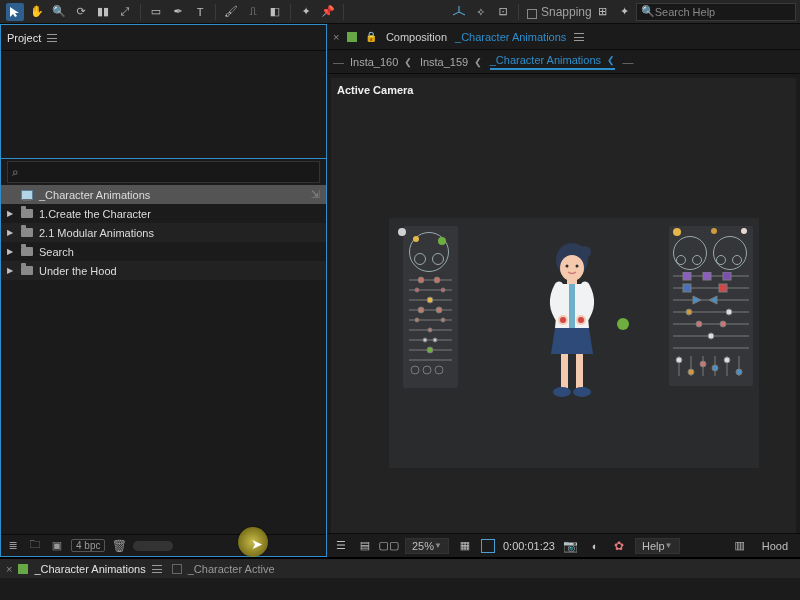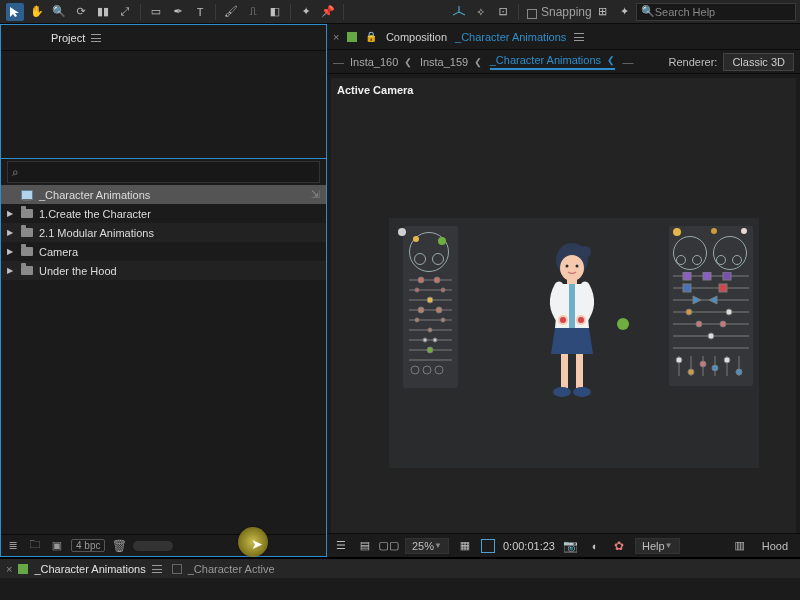--- a/index.html
+++ b/index.html
@@ -15,21 +15,21 @@
   .searchbox input { background:transparent; border:none; color:#bfbfbf; width:100%; font-size:11px; outline:none;}
   .searchbox input::placeholder { color:#888; }
 
   
   .main { display:flex; height: 534px; border-bottom:1px solid #000;}
   .left { width: 327px; background:#1b1b1b; border-right:1px solid #000; display:flex; flex-direction:column;}
   .right { flex:1; background:#1b1b1b; display:flex; flex-direction:column;}
 
   
   .panel-tab-row { height: 26px; display:flex; align-items:center; padding:0 6px; border-bottom:1px solid #0b0b0b;}
-  .panel-tab { color:#e2e2e2; font-size:11px; display:flex; align-items:center; gap:6px;margin-left:44px;}
+  .panel-tab { color:#e2e2e2; font-size:11px; display:flex; align-items:center; gap:6px;}
   .ham { display:inline-block; width:10px; height:8px; border-top:1px solid #999; border-bottom:1px solid #999; position:relative;}
   .ham::before{ content:""; position:absolute; top:3px; left:0; width:100%; height:1px; background:#999;}
 
   .proj-top { height: 108px; border:1px solid #2f8ecb; border-top:none; border-left:none; border-right:none; border-bottom:1px solid #2f8ecb;}
   .proj-search { height: 22px; margin: 2px 6px 2px 6px; background:#181818; border:1px solid #333; display:flex; align-items:center; padding:0 4px;}
   .proj-search span{ margin-right:4px; font-size:12px; color:#888;}
   .proj-search input { flex:1; background:transparent; border:none; outline:none; color:#bfbfbf; font-size:11px;}
 
   .col-header { height:20px; background:#1f1f1f; border-top:1px solid #0b0b0b; border-bottom:1px solid #0b0b0b; display:flex; align-items:center; padding:0 10px; color:#d0d0d0;}
   .col-header .sorttri { margin-left:auto; color:#3eaae6; font-size:9px; display:flex; align-items:center; gap:4px;}
@@ -179,21 +179,21 @@
         <span>1.Create the Character</span>
       </div>
       <div class="item even">
         <span class="twisty">▶</span>
         <span class="folder-ic"></span>
         <span>2.1 Modular Animations</span>
       </div>
       <div class="item">
         <span class="twisty">▶</span>
         <span class="folder-ic"></span>
-        <span>Camera</span>
+        <span>Search</span>
       </div>
       <div class="item even">
         <span class="twisty">▶</span>
         <span class="folder-ic"></span>
         <span>Under the Hood</span>
       </div>
     </div>
     <div class="proj-fill"></div>
     <div class="proj-footer">
       <div class="fbtn">≣</div>
@@ -223,24 +223,20 @@
       </div>
       <div class="crumb">
         <span>Insta_159</span>
         <span class="caret">❮</span>
       </div>
       <div class="crumb" style="border-bottom:2px solid #2f8ecb; padding-bottom:2px;">
         <span class="active">_Character Animations</span>
         <span class="caret" style="color:#2f8ecb">❮</span>
       </div>
       <span style="color:#777">—</span>
-      <div class="renderer">
-        <span>Renderer:</span>
-        <span class="box">Classic 3D</span>
-      </div>
     </div>
 
     <div class="viewer">
       <div class="active-camera">Active Camera</div>
 
       <div class="artboard">
 
         <div class="rig-bg rig-left">
           <div class="circle-out" style="top:6px;left:6px;width:40px;height:40px;">
             <div class="dot" style="top:3px;left:3px;width:6px;height:6px;background:#e5b64a;"></div>

